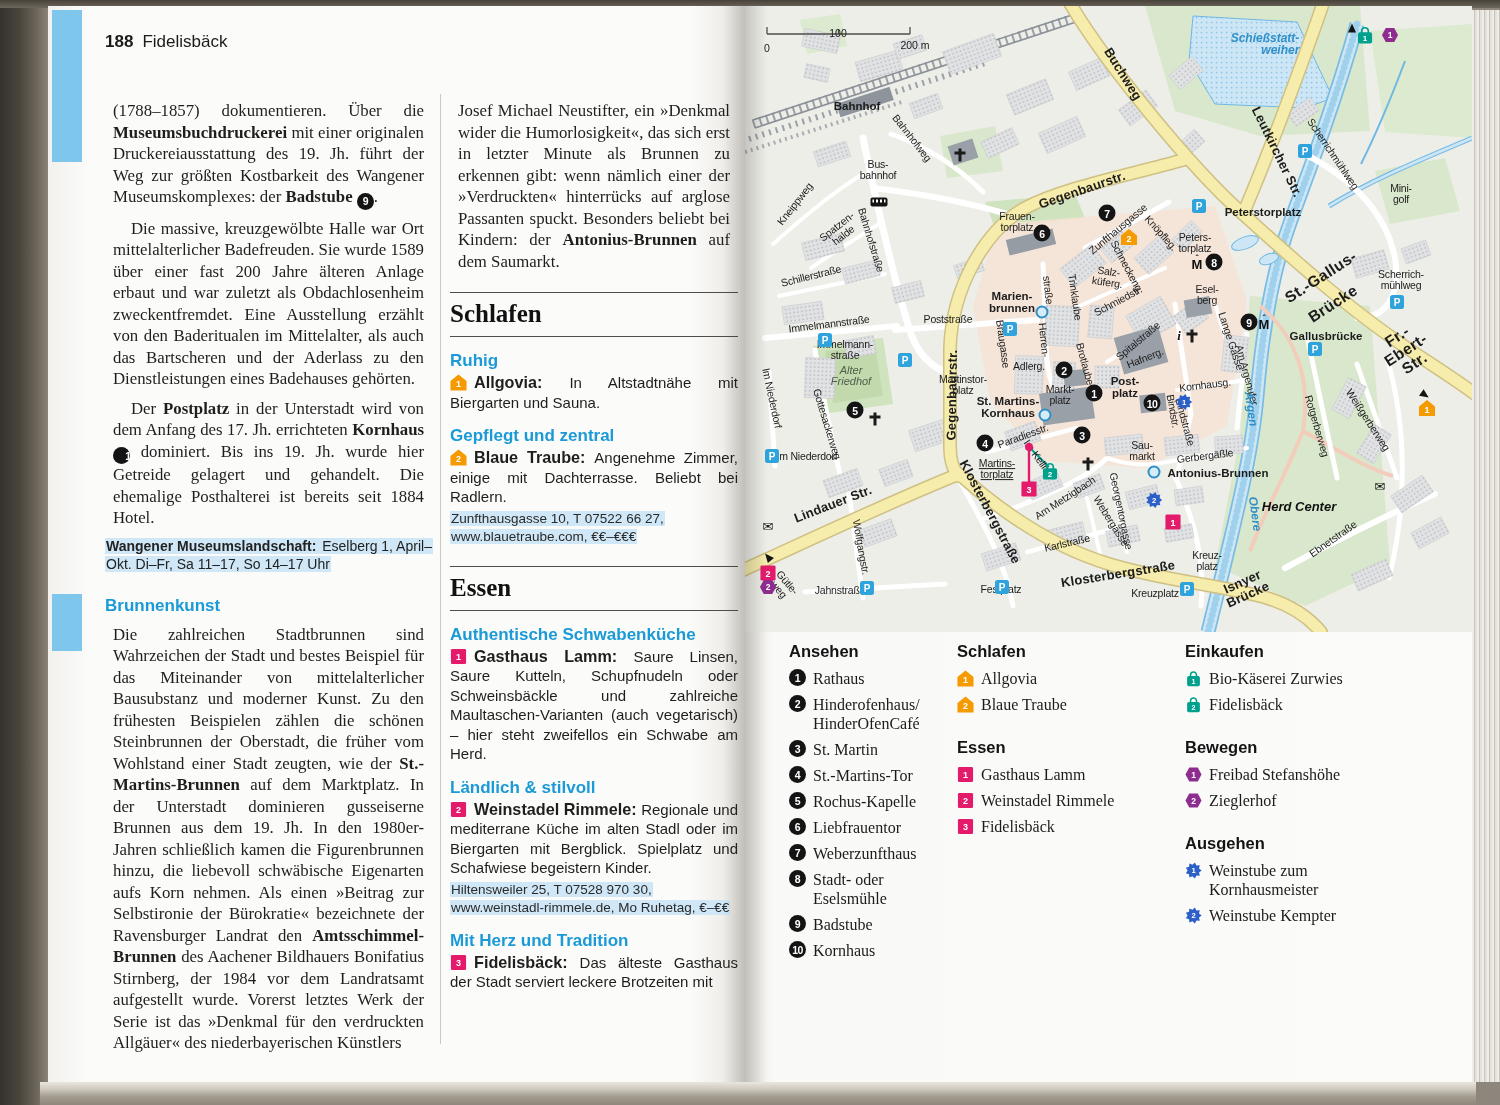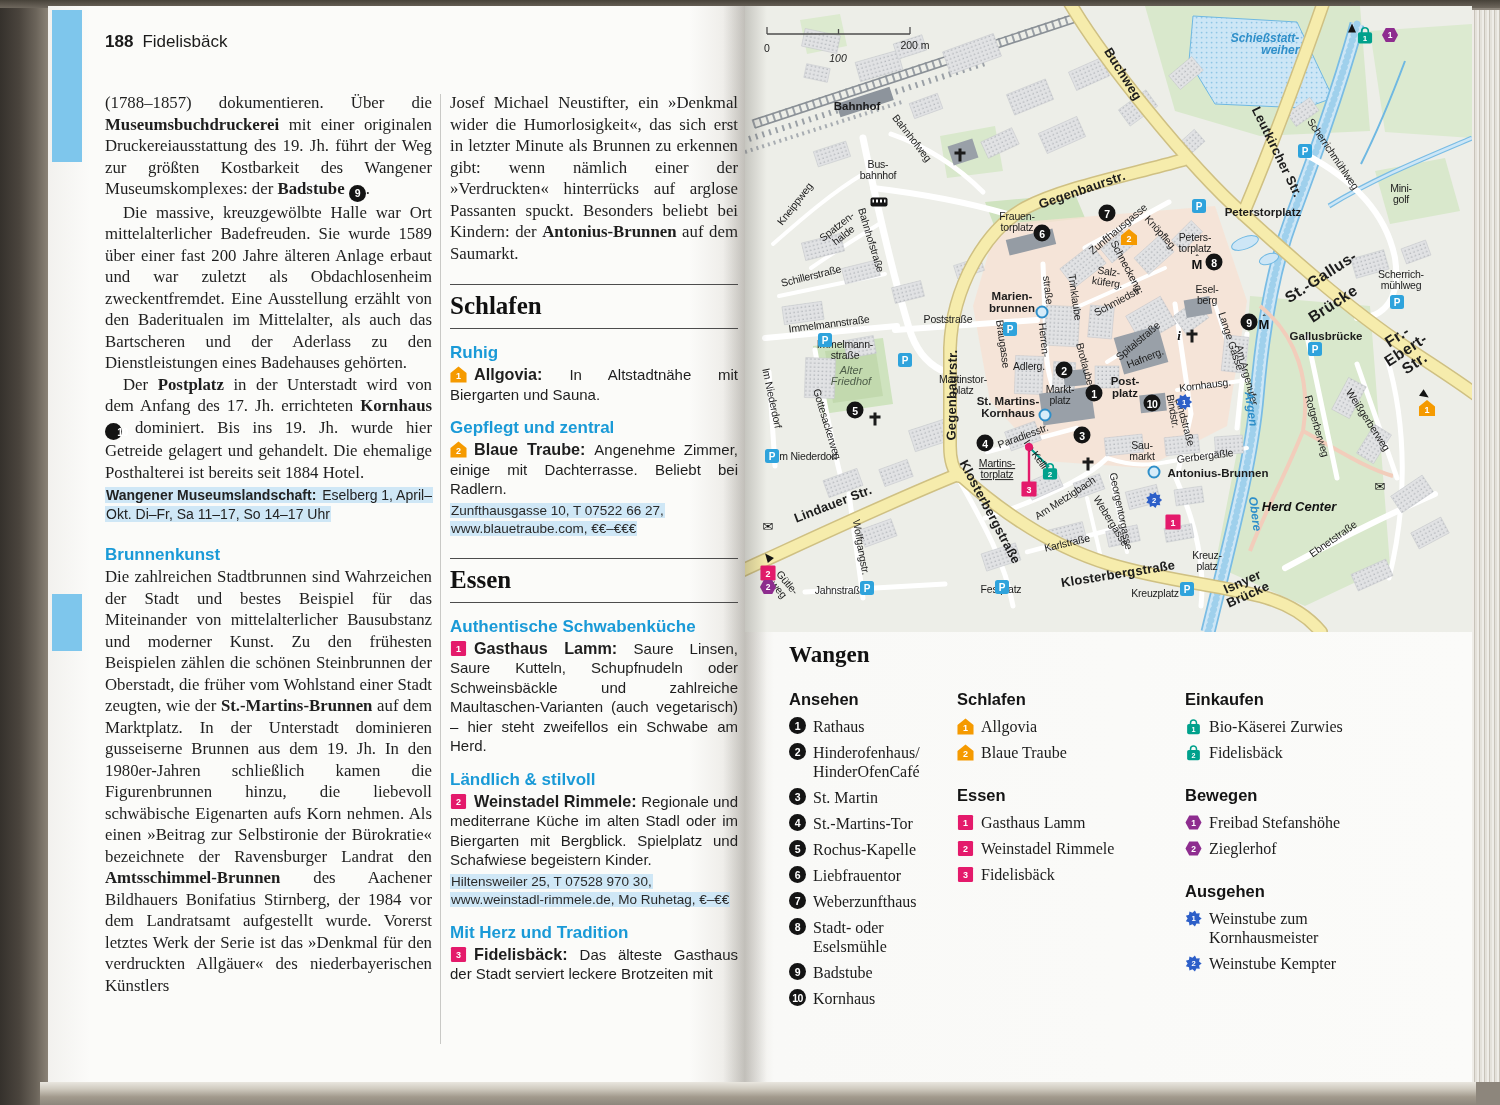--- a/index.html
+++ b/index.html
@@ -18,21 +18,21 @@
   .stack-right{position:absolute;left:1472px;top:10px;width:28px;height:1072px;
        background:repeating-linear-gradient(90deg,#efede8 0 2px,#c9c4ba 2px 3px,#e4e1da 3px 5px);}
   
   .cyanbar{position:absolute;background:#7ec6ec;width:30px;left:4px;}
   .hdr{position:absolute;left:57px;top:26px;font-family:"Liberation Sans",sans-serif;font-size:17px;color:#1b1b1b;}
   .hdr b{margin-right:9px;}
   .col{position:absolute;top:86px;color:#1e1e1e;}
   .col1{left:57px;width:327px;}
   .col2{left:402px;width:288px;}
   .coldiv{position:absolute;left:392px;top:88px;height:950px;width:1px;background:#c9c9c6;}
-  .col p.body{font-size:16.8px;line-height:21.5px;text-align:justify;margin:0;}
+  .col p.body{font-size:16.8px;line-height:21.5px;text-align:justify;margin:8px;}
   .col p.ind{text-indent:18px;}
   .col b{font-weight:bold;}
   .inb{display:inline-flex;width:17px;height:17px;border-radius:50%;background:#141414;color:#fff;
        font:bold 10.5px "Liberation Sans",sans-serif;align-items:center;justify-content:center;
        vertical-align:-3px;letter-spacing:-.5px;}
   .hl{background:#cfe7f6;padding:0 1px;box-decoration-break:clone;-webkit-box-decoration-break:clone;}
   .infobox{font-family:"Liberation Sans",sans-serif;font-size:14px;line-height:18.5px;margin-top:3px;color:#222;}
   .bluehead{font-family:"Liberation Sans",sans-serif;font-weight:bold;font-size:17px;color:#1a9ad7;margin:14px 0 1px;}
   .bluehead.first{margin-top:22px;}
   .secthead{font-size:25px;line-height:28px;padding:7px 0 8px;margin:20px 0 2px;color:#111;
@@ -333,21 +333,21 @@
 
       <g stroke="#4c4c4c" stroke-width="1.3">
         <line x1="22" y1="28" x2="165" y2="28"></line>
         <line x1="22" y1="21" x2="22" y2="28"></line>
           <line x1="93.5" y1="23" x2="93.5" y2="28"></line>
           <line x1="165" y1="21" x2="165" y2="28"></line>
       </g>
     </svg>
     <div id="map-overlay">
         <div class="ml ml-sc" style="left: 22px; top: 42px; transform: translate(-50%, -50%) rotate(0deg);">0</div>
-        <div class="ml ml-sc" style="left: 93px; top: 52px; transform: translate(-50%, -50%) rotate(0deg); font-style: italic;">100</div>
+        <div class="ml ml-sc" style="left: 93px; top: 27px; transform: translate(-50%, -50%) rotate(0deg);">100</div>
         <div class="ml ml-sc" style="left: 170px; top: 39px; transform: translate(-50%, -50%) rotate(0deg);">200 m</div>
         <div class="ml ml-sb" style="left: 112px; top: 101px; transform: translate(-50%, -50%) rotate(0deg);">Bahnhof</div>
         <div class="ml ml-s" style="left: 133px; top: 164px; transform: translate(-50%, -50%) rotate(0deg);">Bus-
 bahnhof</div>
         <div class="ml ml-s" style="left: 167px; top: 132px; transform: translate(-50%, -50%) rotate(52deg);">Bahnhofweg</div>
         <div class="ml ml-s" style="left: 50px; top: 198px; transform: translate(-50%, -50%) rotate(-52deg);">Kneippweg</div>
         <div class="ml ml-s" style="left: 95px; top: 225px; transform: translate(-50%, -50%) rotate(-38deg);">Spatzen-
 halde</div>
         <div class="ml ml-s" style="left: 66px; top: 270px; transform: translate(-50%, -50%) rotate(-14deg);">Schillerstraße</div>
         <div class="ml ml-s" style="left: 126px; top: 234px; transform: translate(-50%, -50%) rotate(73deg);">Bahnhofstraße</div>
@@ -551,21 +551,20 @@
         <div class="mk mk-ar" style="left: 680px; top: 389px; transform: translate(-50%, -50%) rotate(35deg);"></div>
         <div class="mk mk-ar" style="left: 23px; top: 551px; transform: translate(-50%, -50%) rotate(-130deg);"></div>
         <div class="mk mk-fmt" style="left: 297px; top: 306px;"></div>
         <div class="mk mk-fmt" style="left: 300px; top: 409px;"></div>
         <div class="mk mk-fmt" style="left: 409px; top: 466px;"></div>
         <div class="mk mk-dot" style="left: 284px; top: 441px;"></div>
       </div>
   </div>
 
   <div class="legend">
-    <h3 class="leg-title">Wangen</h3>
     <div class="leg-cols" id="leg-cols">
         <div class="leg-col1">
           <div class="leg-cat">
             <h4>Ansehen</h4>
             <div class="leg-item"><span class="inb" style="margin-right: 7px; flex: 0 0 17px;">1</span><span>Rathaus</span></div>
             <div class="leg-item"><span class="inb" style="margin-right: 7px; flex: 0 0 17px;">2</span><span>Hinderofenhaus/
 HinderOfenCafé</span></div>
             <div class="leg-item"><span class="inb" style="margin-right: 7px; flex: 0 0 17px;">3</span><span>St. Martin</span></div>
             <div class="leg-item"><span class="inb" style="margin-right: 7px; flex: 0 0 17px;">4</span><span>St.-Martins-Tor</span></div>
             <div class="leg-item"><span class="inb" style="margin-right: 7px; flex: 0 0 17px;">5</span><span>Rochus-Kapelle</span></div>

